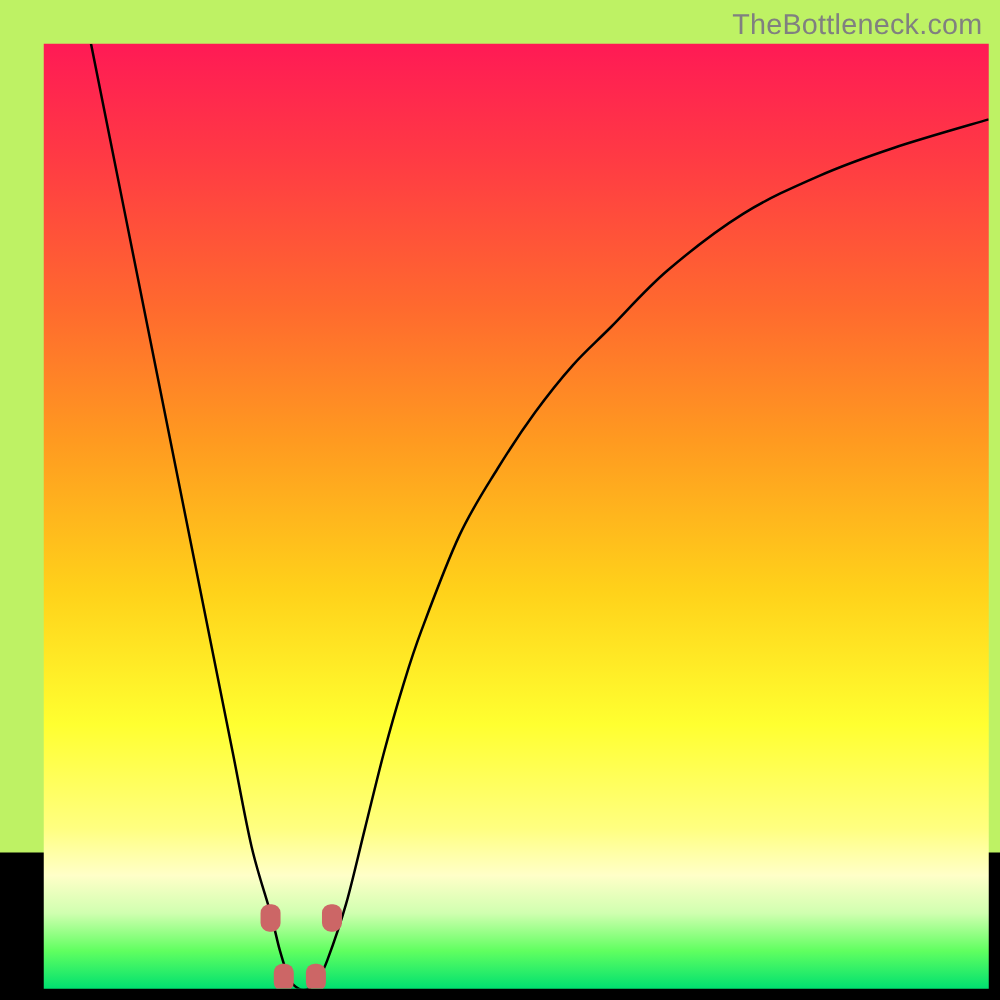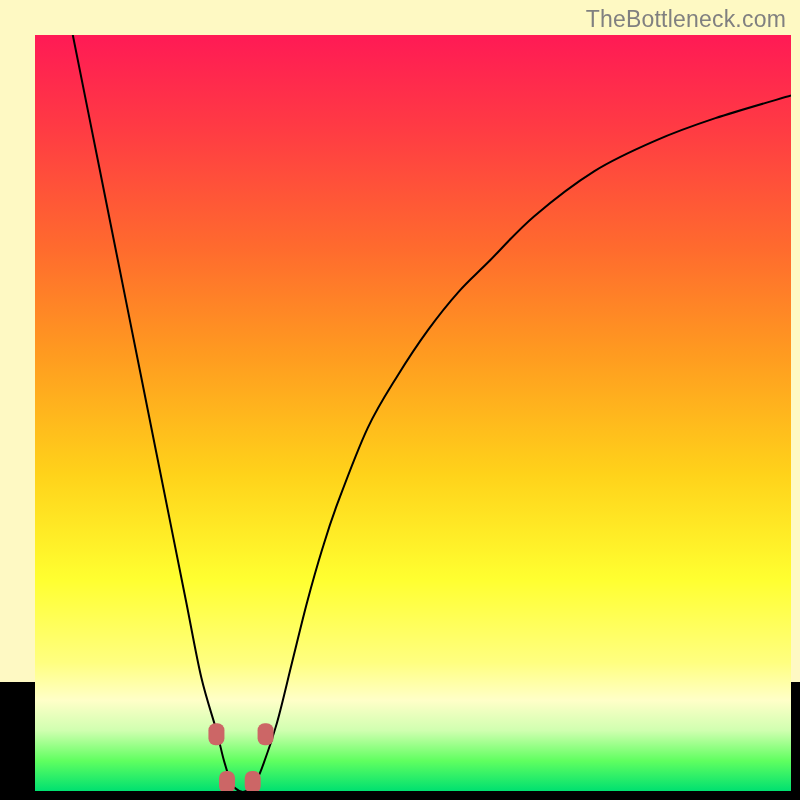--- a/index.html
+++ b/index.html
@@ -9,21 +9,21 @@
     height: 800px;
     background: #000000;
     overflow: hidden;
   }
   .frame {
     position: absolute;
     left: 0;
     top: 0;
     width: 800px;
     height: 682px;
-    background: #fef9c3;
+    background: #bef264;
   }
   .plot-area {
     position: absolute;
     left: 35px;
     top: 35px;
     width: 756px;
     height: 756px;
     overflow: hidden;
     
     background: linear-gradient(

